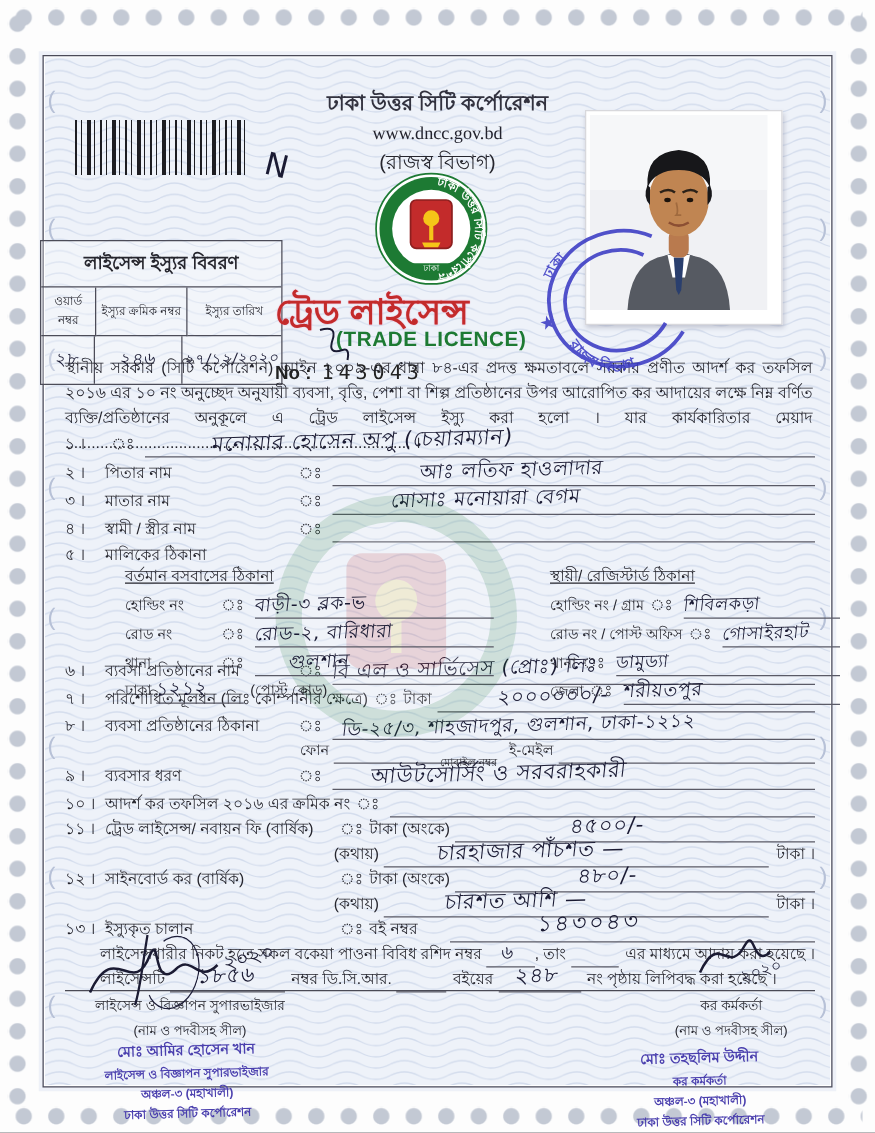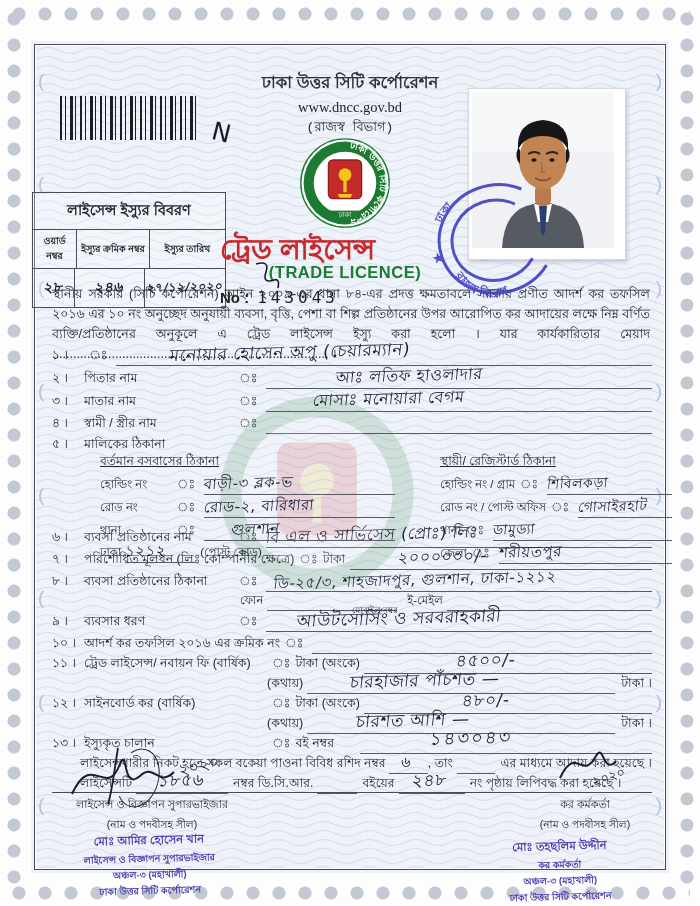--- a/index.html
+++ b/index.html
@@ -26,25 +26,25 @@
   
   .barcode{position:absolute;left:60px;top:96px;width:140px;height:44px;background:
     repeating-linear-gradient(90deg,#1d1d22 0 2px,rgba(0,0,0,0) 2px 5px,#1d1d22 5px 6px,
     rgba(0,0,0,0) 6px 10px,#1d1d22 10px 13px,rgba(0,0,0,0) 13px 15px,#1d1d22 15px 16px,rgba(0,0,0,0) 16px 20px);}
   
   .hw{font-family:"DejaVu Sans",sans-serif;color:#1a1a33;white-space:nowrap;
       transform:skewX(-8deg) rotate(-1.5deg);display:inline-block;letter-spacing:.5px;}
   .header{position:absolute;left:200px;top:70px;width:300px;text-align:center;}
   .header .org{font-size:16.5px;font-weight:bold;color:#32323f;}
   .header .web{font-family:"Liberation Serif",serif;font-size:14.5px;margin-top:2px;color:#23232e;}
-  .header .div{font-size:13px;margin-top:1px;font-family:Liberation Mono, monospace;}
+  .header .div{font-size:16px;margin-top:1px;}
   
   .issuebox{position:absolute;left:32px;top:154px;width:192px;border:1.5px solid #4c4c58;background:rgba(255,255,255,.25);margin-top:38px;}
   .issuebox .t{font-size:14.5px;font-weight:bold;text-align:center;padding:6px 2px;border-bottom:1.5px solid #4c4c58;}
-  .ib-row{display:flex;font-weight:bold;}
+  .ib-row{display:flex;}
   .ib-cell{font-size:9.5px;text-align:center;padding:4px 2px;border-right:1.5px solid #4c4c58;
            display:flex;align-items:center;justify-content:center;min-height:28px;}
   .ib-cell:last-child{border-right:none;}
   .ib-head{border-bottom:1.5px solid #4c4c58;}
   .c1{width:22%;} .c2{width:38%;} .c3{width:40%;}
   .ib-val{font-size:14px;min-height:30px;}
   
   .trade-bn{position:absolute;left:220px;top:228px;width:250px;text-align:left;
             font-size:28px;font-weight:bold;color:#c32b2b;text-shadow:0 0 1px #e8a;}
   .trade-en{position:absolute;left:220px;top:263px;width:250px;text-align:center;

